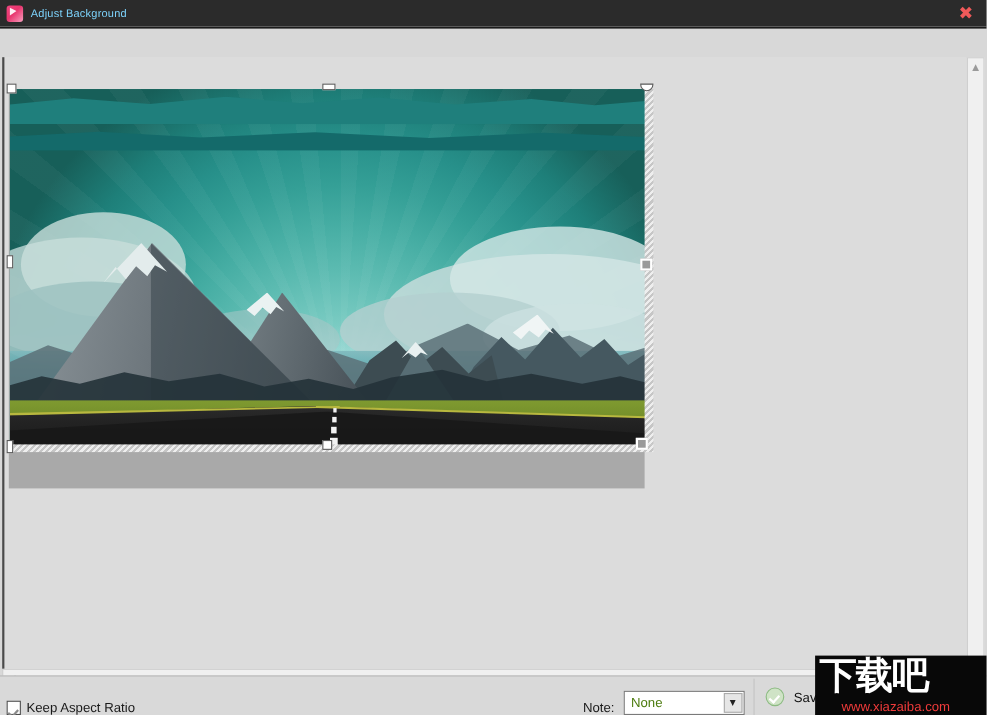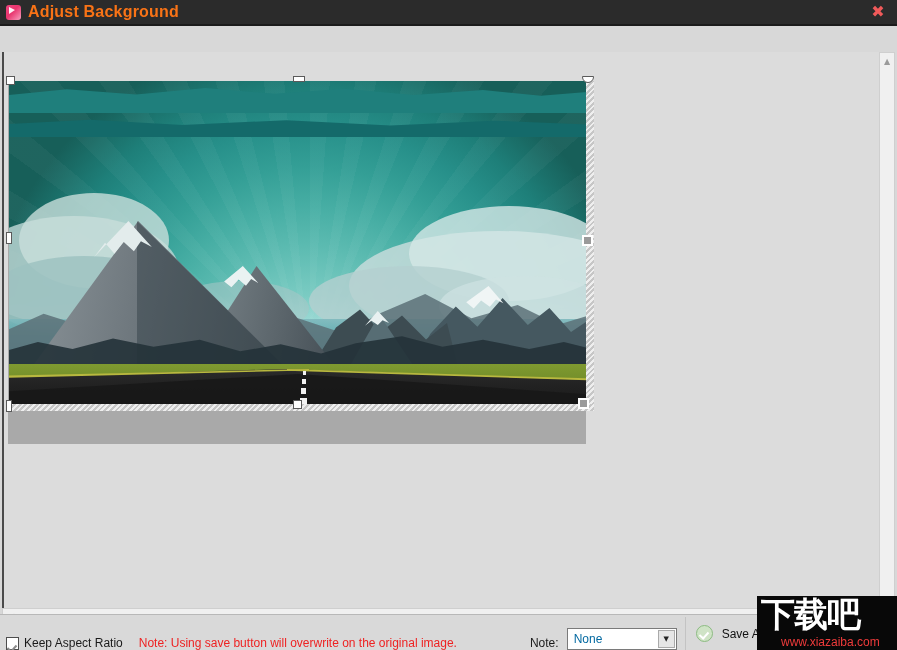--- a/index.html
+++ b/index.html
@@ -26,21 +26,21 @@
   }
   .titlebar .app-icon:after{
     content:"";position:absolute;left:3px;top:2px;
     width:0;height:0;
     border-left:6px solid #fff;
     border-top:3px solid transparent;
     border-bottom:4px solid transparent;
     opacity:.92;
   }
   .titlebar .title{
-    color:#f97316;font-size:16px;font-weight:bold;letter-spacing:.2px;
+    color:#7dd3fc;font-size:10px;font-weight:normal;letter-spacing:.2px;
     white-space:nowrap;
   }
   .close-btn{
     position:absolute;right:0;top:0;width:38px;height:24px;
     display:flex;align-items:center;justify-content:center;
     color:#f05a5a;font-size:16px;font-weight:bold;line-height:1;
     font-family:"DejaVu Sans", sans-serif;
   }
 
   
@@ -295,21 +295,21 @@
   .chk-label{color:#1a1a1a;font-size:12px;white-space:nowrap;}
   .note{
     color:#ee2222;font-size:12px;margin-left:16px;white-space:nowrap;
   }
   .flip-label{color:#1a1a1a;font-size:12px;margin-left:auto;margin-right:8px;}
   .combo{
     width:110px;height:22px;background:#fff;border:1px solid #7a7a7a;
     box-sizing:border-box;display:flex;align-items:center;
     position:relative;
   }
-  .combo .val{margin-left:6px;font-size:12px;color:#0369a1;}
+  .combo .val{margin-left:6px;font-size:12px;color:#4d7c0f;}
   .combo .btn{
     position:absolute;right:1px;top:1px;width:17px;height:18px;
     background:#e6e6e6;border:1px solid #aaa;box-sizing:border-box;
     display:flex;align-items:center;justify-content:center;
     font-size:7px;color:#222;font-family:"DejaVu Sans", sans-serif;
   }
   .tbtn{
     height:33px;min-width:100px;
     background:#d9d9d9;border-left:1px solid #c3c3c3;
     display:flex;align-items:center;justify-content:center;
@@ -322,21 +322,21 @@
   }
   .tick:after{
     content:"";position:absolute;left:4px;top:4px;width:4px;height:7px;
     border-right:2px solid #fff;border-bottom:2px solid #fff;
     transform:rotate(42deg);
   }
   .tbtn-label{font-size:12px;color:#111;white-space:nowrap;}
 
   
   .watermark{
-    position:absolute;right:0;bottom:0;width:140px;height:54px;
+    position:absolute;right:0;bottom:0;width:156px;height:54px;
     background:#080808;overflow:hidden;
   }
   .wm-cn{
     position:absolute;left:4px;top:-2px;width:132px;height:40px;
     color:#ffffff;font-size:34px;font-weight:bold;line-height:40px;
     letter-spacing:-1px;white-space:nowrap;
     font-family:"DejaVu Sans", sans-serif;
   }
   .wm-url{
     position:absolute;left:24px;bottom:1px;
@@ -425,21 +425,20 @@
     </div>
   </div>
 
   <div class="toolbar">
 
     <div class="chk-wrap">
       <div class="chkbox"></div>
       <div class="chk-label">Keep Aspect Ratio</div>
     </div>
 
-    <div class="note">Note: Using save button will overwrite on the original image.</div>
 
     <div class="flip-label">Note:</div>
 
     <div class="combo">
       <div class="val">None</div>
       <div class="btn">▼</div>
     </div>
 
     <div class="tbtn">
       <div class="tick"></div>

